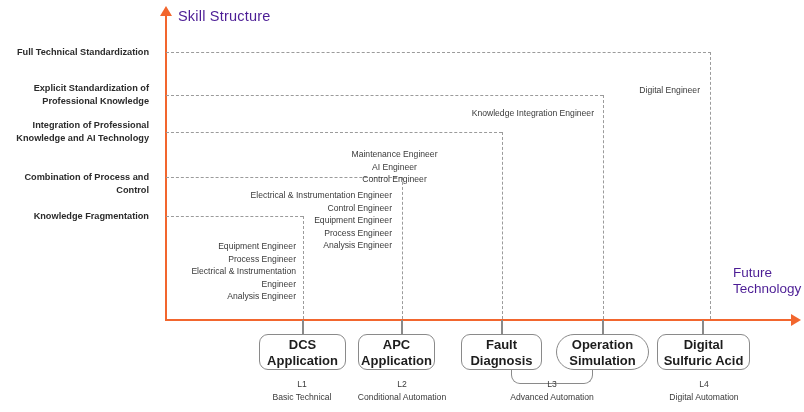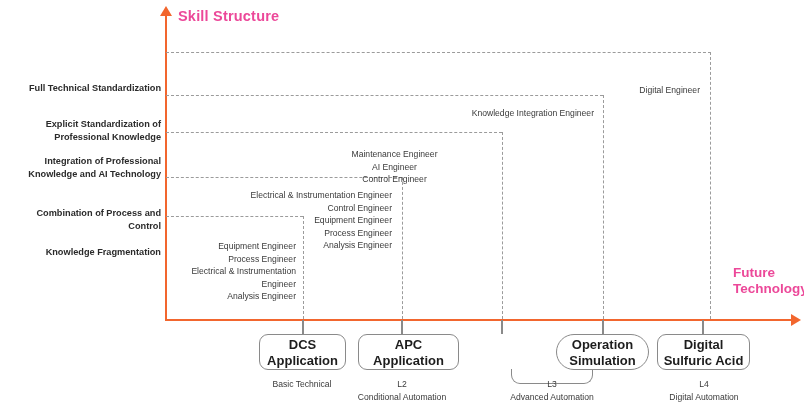--- a/index.html
+++ b/index.html
@@ -30,37 +30,36 @@
   .axis-h-head{
     position:absolute;left:791px;top:314px;
     width:0;height:0;
     border-top:6px solid transparent;
     border-bottom:6px solid transparent;
     border-left:10px solid #F2662E;
   }
 
   .axis-title{
     position:absolute;
-    font-weight:bold;color:#ec4899;
+    font-weight:normal;color:#4c1d95;
   }
   #skill-structure-title{left:178px;top:8px;font-size:14.5px;letter-spacing:.2px;}
   #future-technology-title{left:733px;top:265px;font-size:13.5px;line-height:16px;}
 
   
   .level-label{
     position:absolute;
     right:auto;
     text-align:right;
     font-size:9.2px;
     font-weight:bold;
     color:#2b2b2b;
     line-height:12.5px;
     width:155px;
-    left:14px;
-    margin-top:36px;
+    left:2px;
   }
   .level-label.pad{padding-right:8px;width:147px;}
 
   
   .hline{
     position:absolute;
     height:0;
     border-top:1.2px dashed #9b9b9b;
   }
   
@@ -175,43 +174,50 @@
 
   <div class="bracket" style="left:511px;top:369px;width:82px;height:15px;"></div>
 
   <div class="node" style="left:259px;top:334px;width:87px;height:36px;">
     <div>
       <span>DCS</span><br>
       <span>Application</span>
     </div>
   </div>
 
-  <div class="node" style="left:358px;top:334px;width:101px;height:36px;">
+  <div class="node" style="left:358px;top:334px;width:77px;height:36px;">
     <div>
       <span>APC</span><br>
       <span>Application</span>
     </div>
   </div>
 
+  <div class="node" style="left:461px;top:334px;width:81px;height:36px;">
+    <div>
+      <span>Fault</span><br>
+      <span>Diagnosis</span>
+    </div>
+  </div>
 
   <div class="node" style="left:556px;top:334px;width:93px;height:36px;border-radius:18px;">
     <div>
       <span>Operation</span><br>
       <span>Simulation</span>
     </div>
   </div>
 
   <div class="node" style="left:657px;top:334px;width:93px;height:36px;">
     <div>
       <span>Digital</span><br>
       <span>Sulfuric Acid</span>
     </div>
   </div>
 
   <div class="lcap" style="left:247px;top:378px;width:110px;">
+    <span class="lv">L1</span>
     <span class="nm">Basic Technical</span>
   </div>
 
   <div class="lcap" style="left:340px;top:378px;width:124px;">
     <span class="lv">L2</span>
     <span class="nm">Conditional Automation</span>
   </div>
 
   <div class="lcap" style="left:494px;top:378px;width:116px;">
     <span class="lv">L3</span>

